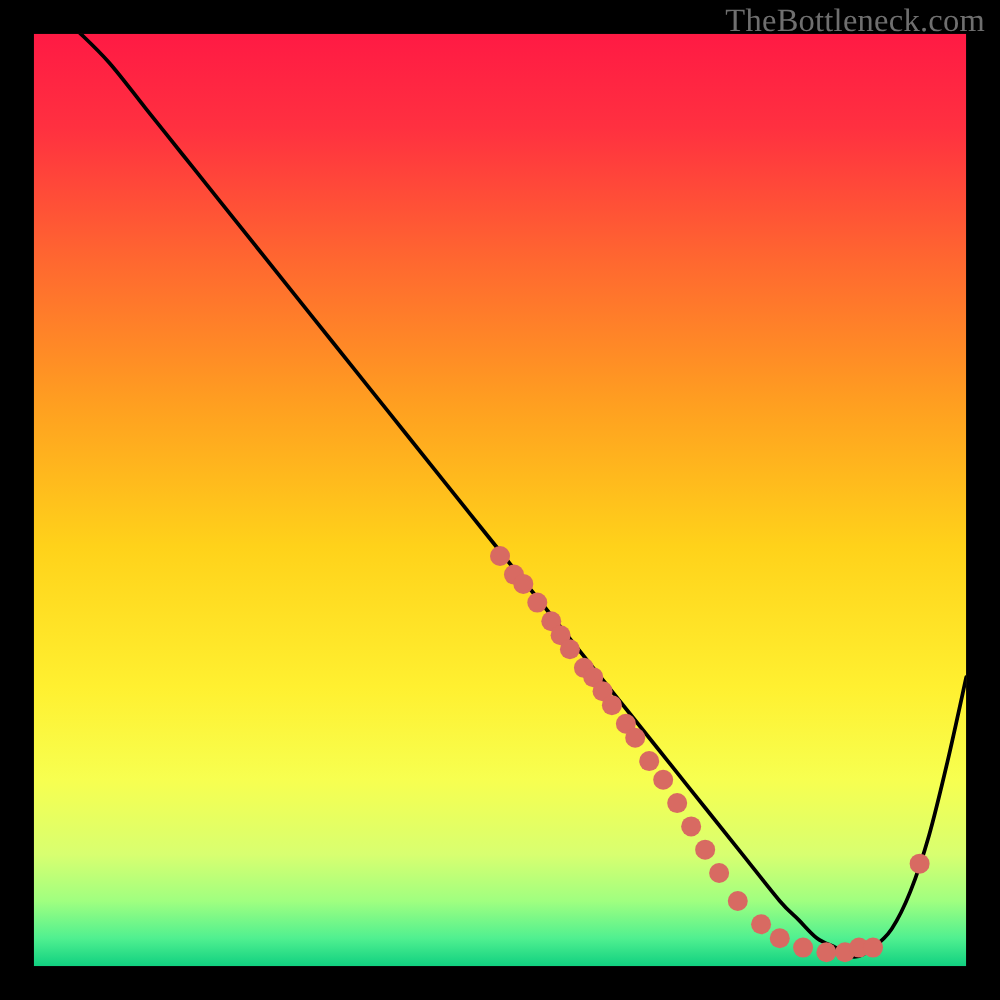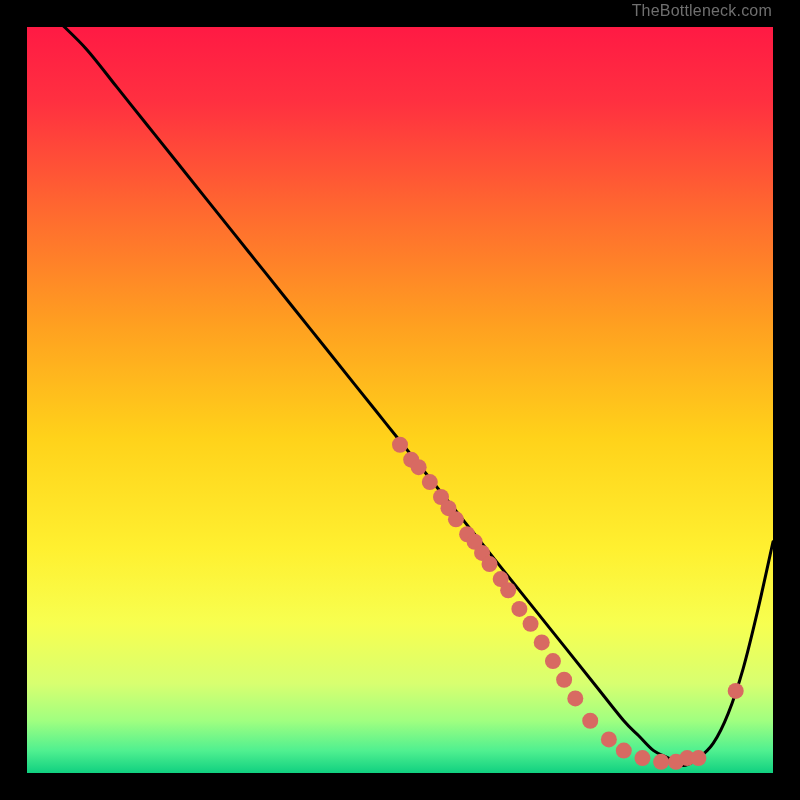--- a/index.html
+++ b/index.html
@@ -19,25 +19,26 @@
   .plot-area {
     position: absolute;
     left: 27px;
     top: 27px;
     width: 746px;
     height: 746px;
   }
   .watermark {
     position: absolute;
     top: 2px;
-    right: 28px;
+    right: 12px;
     color: #6f6f6f;
-    font-size: 16px;
+    font-size: 26px;
     font-weight: 500;
     letter-spacing: 0.2px;
+    font-family: Liberation Serif, serif;
   }
   svg { display: block; }
 </style>
 </head>
 <body>
 
 <div class="stage">
   <div class="watermark">TheBottleneck.com</div>
   <div class="plot-area">
     <svg id="plot-svg" width="746" height="746" viewBox="0 0 746 746" preserveAspectRatio="none">

